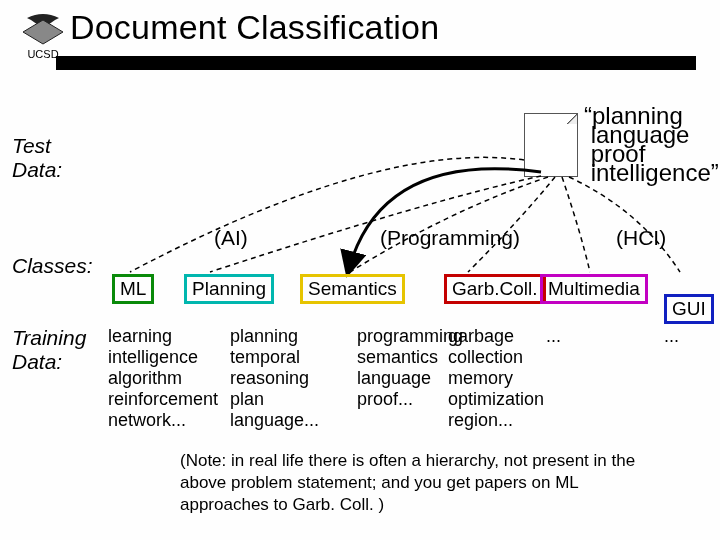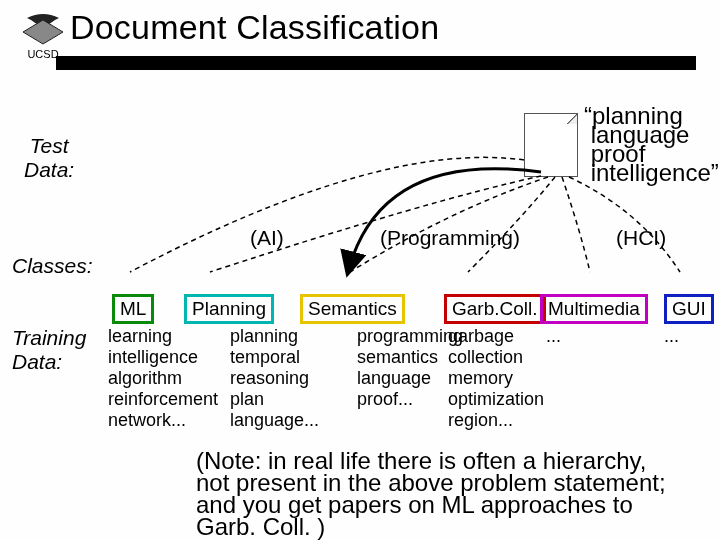--- a/index.html
+++ b/index.html
@@ -32,21 +32,21 @@
     left: 56px;
     width: 640px;
     height: 14px;
     background: #000;
   }
   .label {
     position: absolute;
     font-size: 21px;
     font-style: italic;
   }
-  .testdata { top: 134px; left: 24px; text-align: center; }
+  .testdata { top: 134px; left: 12px; }
   .classeslbl { top: 254px; left: 12px; }
   .traindata { top: 326px; left: 12px; }
   .doc-note {
     position: absolute;
     top: 113px;
     left: 524px;
     width: 52px;
     height: 62px;
     border: 1px solid #555;
     background: #fff;
@@ -63,62 +63,61 @@
     top: 106px;
     left: 584px;
     font-size: 24px;
     line-height: 19px;
     white-space: pre;
   }
   .paren {
     position: absolute;
     font-size: 21px;
   }
-  .p-ai   { top: 226px; left: 214px; margin-left: 36px; }
+  .p-ai   { top: 226px; left: 214px; }
   .p-prog { top: 226px; left: 380px; }
   .p-hci  { top: 226px; left: 616px; }
   .classbox {
     position: absolute;
-    top: 294px;
+    top: 274px;
     height: 30px;
     border: 3px solid;
     background: rgba(255,255,255,0);
     display: flex;
     align-items: center;
     padding: 0 5px;
     font-size: 19px;
     box-sizing: border-box;
   }
   .c-ml    { left: 112px; border-color: #0a8a0a; }
   .c-plan  { left: 184px; border-color: #00b6ae; }
   .c-sem   { left: 300px; border-color: #e6c400; }
   .c-garb  { left: 418px; border-color: #c40000; margin-left: 26px; }
   .c-multi { left: 540px; border-color: #c200c2; }
-  .c-gui   { left: 664px; border-color: #1020c0; }
+  .c-gui   { left: 664px; border-color: #1020c0; margin-top: 20px; }
   .traincol {
     position: absolute;
     top: 326px;
     font-size: 18px;
     line-height: 21px;
     white-space: pre;
   }
   .t-ml   { left: 108px; }
   .t-plan { left: 230px; }
   .t-sem  { left: 334px; }
   .t-garb { left: 448px; }
   .t-mult { left: 546px; }
   .t-gui  { left: 664px; }
   .note {
     position: absolute;
     top: 450px;
     left: 180px;
     width: 480px;
-    font-size: 24px;
+    font-size: 17px;
     line-height: 22px;
-    margin-left: 16px;
   }
   .svgwrap {
     position: absolute;
     top: 120px;
     left: 0;
     width: 720px;
     height: 170px;
   }
 </style>
 </head>

